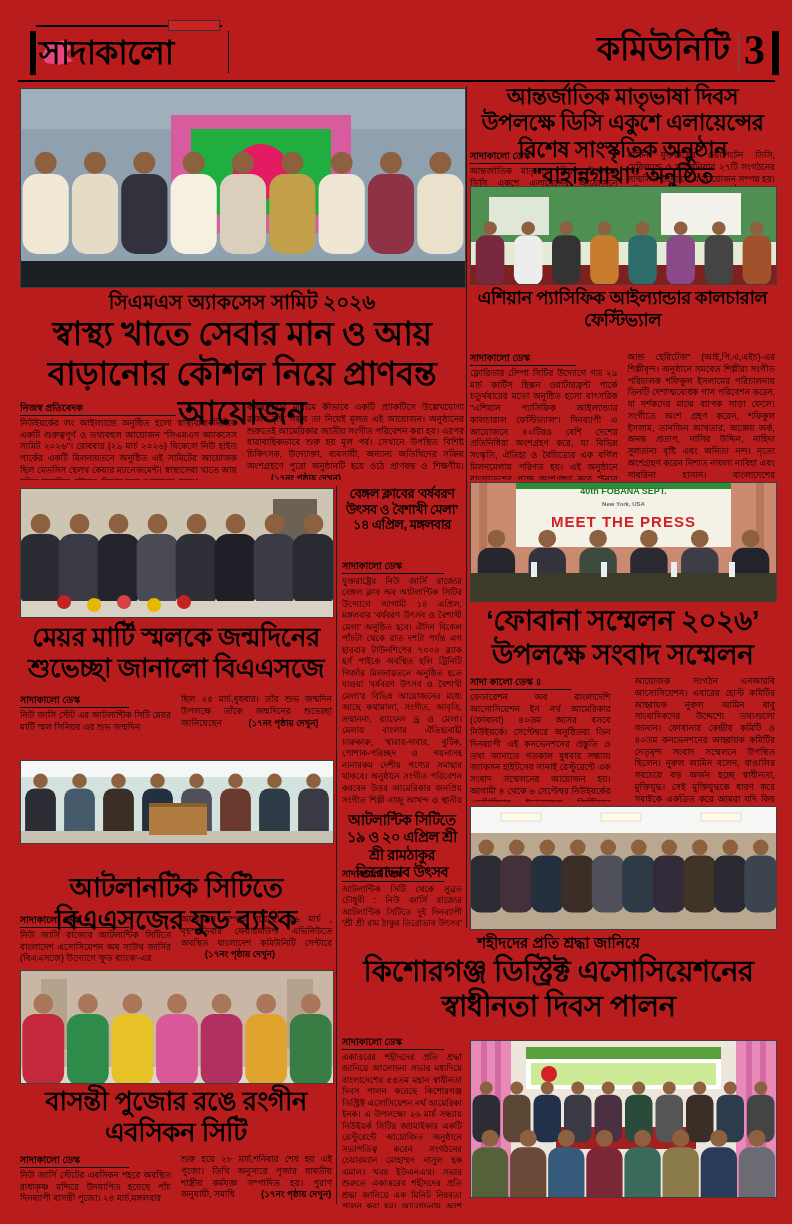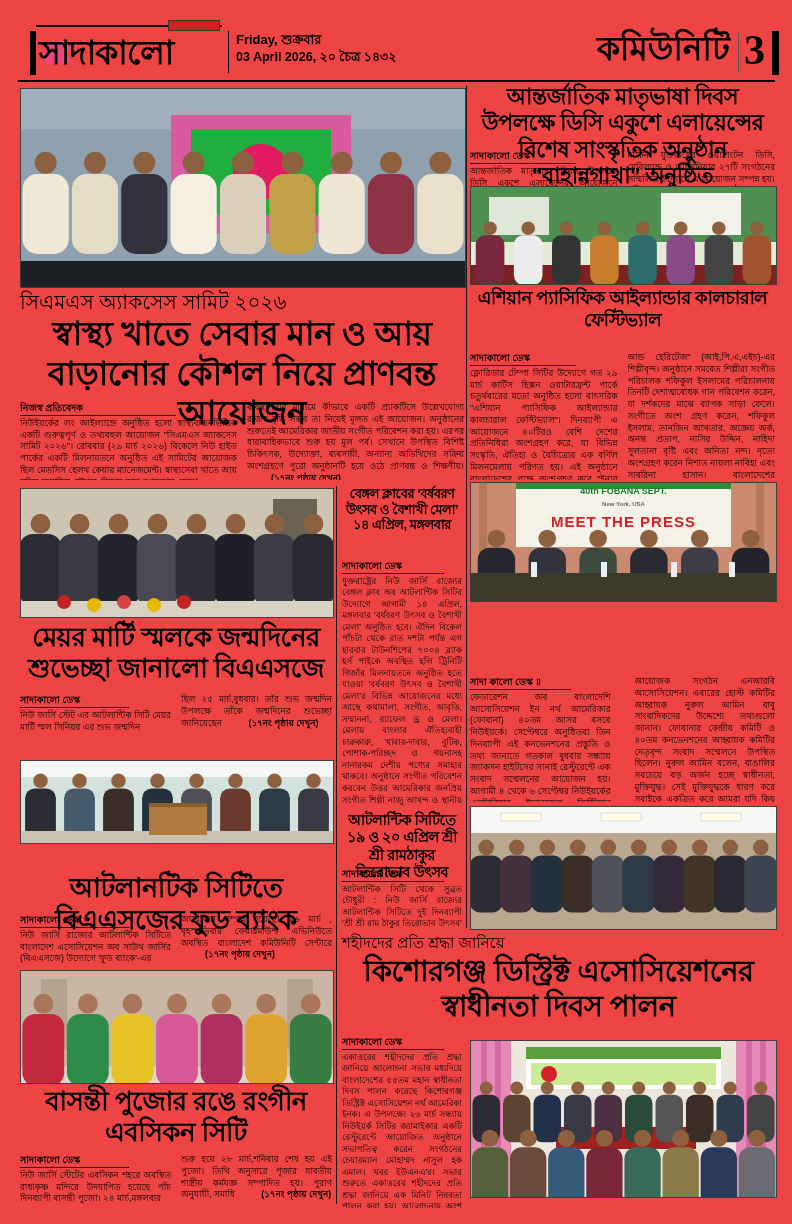--- a/index.html
+++ b/index.html
@@ -1,37 +1,37 @@
 <!DOCTYPE html>
 <html><head>
 <meta charset="utf-8">
 <style>
   html,body{margin:0;padding:0;background:#e9e9e9;}
-  .page{position:relative;width:792px;height:1224px;background:#ef4444;margin:0 auto;
+  .page{position:relative;width:792px;height:1224px;background:#b91c1c;margin:0 auto;
         font-family:"Liberation Sans","DejaVu Sans",sans-serif;color:#000;overflow:hidden;}
   
   .logo-box{position:absolute;left:30px;top:29px;width:194px;height:47px;display:flex;align-items:center;}
   .logo-bar{width:6px;height:44px;background:#000;margin-right:3px;}
   .logo-map{position:absolute;left:10px;top:6px;width:44px;height:32px;z-index:0;}
   .logo-text{position:relative;z-index:1;font-size:33px;font-weight:900;letter-spacing:-1px;line-height:1;}
   .mast-topline{position:absolute;left:36px;top:25px;width:186px;height:2px;background:#000;}
   .mast-redbox{position:absolute;left:168px;top:20px;width:50px;height:9px;background:#cc2222;border:1px solid #333;}
   .date-sep{position:absolute;left:228px;top:31px;width:1px;height:42px;background:#000;}
   .date-block{position:absolute;left:236px;top:31px;line-height:1.35;}
   .date-weekday{font-size:13px;font-weight:700;}
   .date-full{font-size:12.5px;font-weight:700;}
   .section-title{position:absolute;left:540px;top:31px;width:190px;font-size:33px;font-weight:900;text-align:right;line-height:1.1;}
   .pagenum-sep{position:absolute;left:738px;top:33px;width:1px;height:40px;background:#555;}
   .page-number{position:absolute;left:744px;top:26px;font-family:"Liberation Serif","DejaVu Serif",serif;font-size:42px;font-weight:700;}
   .pagenum-bar{position:absolute;left:772px;top:31px;width:7px;height:44px;background:#000;}
   .header-rule{position:absolute;left:18px;top:80px;width:757px;height:2px;background:#000;}
   
   .vrule{position:absolute;width:1px;background:#1a1a1a;}
   
-  .kicker{position:absolute;font-weight:400;text-align:left;line-height:1.2;}
+  .kicker{position:absolute;font-weight:700;text-align:center;line-height:1.2;}
   .hl{position:absolute;font-weight:800;text-align:center;line-height:1.2;margin:0;letter-spacing:-0.5px;}
   .body2{position:absolute;display:flex;gap:10px;overflow:hidden;}
   .bcol{flex:1;font-size:8.8px;line-height:1.34;text-align:justify;overflow:hidden;}
   .bcol1{position:absolute;font-size:8.6px;line-height:1.34;text-align:justify;overflow:hidden;}
   .byline{display:block;font-weight:700;font-size:9.5px;border-bottom:1px solid #000;margin-bottom:2px;width:72%;white-space:nowrap;overflow:hidden;}
   .cont{font-weight:700;margin-left:24px;}
   
   .photo{position:absolute;border:1px solid #3f3f3f;overflow:hidden;background:#cfcfcf;}
   .photo svg{position:absolute;inset:0;width:100%;height:100%;display:block;}
   .ov{position:absolute;font-weight:800;white-space:nowrap;z-index:3;}
@@ -46,24 +46,20 @@
   <div class="mast-topline"></div>
   <div class="mast-redbox"></div>
   <div class="logo-box">
     <div class="logo-bar"></div>
     <svg class="logo-map" viewBox="0 0 44 32">
       <polygon points="2,22 8,8 26,5 31,13 25,19 33,26 18,30 6,28" fill="#e8467c"></polygon>
     </svg>
     <div class="logo-text">সাদাকালো</div>
   </div>
   <div class="date-sep"></div>
-  <div class="date-block">
-    <div class="date-weekday">Friday, শুক্রবার</div>
-    <div class="date-full">03 April 2026, ২০ চৈত্র ১৪৩২</div>
-  </div>
   <div class="section-title">কমিউনিটি</div>
   <div class="pagenum-sep"></div>
   <div class="page-number">3</div>
   <div class="pagenum-bar"></div>
   <div class="header-rule"></div>
 
   <div class="vrule" style="left:466px;top:86px;height:842px;"></div>
   <div class="vrule" style="left:336px;top:486px;height:718px;"></div>
 
   <div class="photo" style="left:20px;top:88px;width:444px;height:198px;">
@@ -181,20 +177,21 @@
     <div class="ov" style="top:3px;left:50%;transform:translateX(-50%);font-size:9px;color:#1c7a2e;">40th FOBANA SEPT.</div>
     <div class="ov" style="top:18px;left:50%;transform:translateX(-50%);font-size:6px;color:#666;">New York, USA</div>
     <div class="ov" style="top:30px;left:50%;transform:translateX(-50%);font-size:15px;letter-spacing:1px;color:#d42027;">MEET THE PRESS</div>
     <div class="frontdiv" style="left:0;bottom:0;width:100%;height:28px;background:#3c3a28;"></div>
     <div class="frontdiv" style="left:60px;bottom:24px;width:6px;height:15px;background:#e8eef2;"></div>
     <div class="frontdiv" style="left:130px;bottom:24px;width:6px;height:15px;background:#e8eef2;"></div>
     <div class="frontdiv" style="left:200px;bottom:24px;width:6px;height:15px;background:#e8eef2;"></div>
     <div class="frontdiv" style="left:258px;bottom:24px;width:6px;height:15px;background:#e8eef2;"></div>
   </div>
 
+  <h2 class="hl" style="left:470px;top:604px;width:305px;font-size:28px;">‘ফোবানা সম্মেলন ২০২৬’ উপলক্ষে সংবাদ সম্মেলন</h2>
   <div class="body2" style="left:470px;top:676px;width:305px;height:126px;gap:24px;">
     <div class="bcol">
       <span class="byline">সাদা কালো ডেস্ক ॥</span>
       <span>ফেডারেশন অব বাংলাদেশি আসোসিয়েশন ইন নর্থ আমেরিকার (ফোবানা) ৪০তম আসর বসবে নিউইয়র্কে। সেপ্টেম্বরে অনুষ্ঠিতব্য তিন দিনব্যাপী এই কনভেনশনের প্রস্তুতি ও তথ্য জানাতে গতকাল বুধবার সন্ধ্যায় জ্যাকসন হাইটসের সানাই রেস্টুরেন্টে এক সংবাদ সম্মেলনের আয়োজন হয়। আগামী ৪ থেকে ৬ সেপ্টেম্বর নিউইয়র্কের এস্টোরিয়ার ইভানজেল ক্রিস্টিয়ান সেন্টারে আয়োজিত হবে তিন দিনব্যাপী বর্ণাঢ্য কনভেনশন। এবারের</span>
     </div>
     <div class="bcol">
       <span>আয়োজক সংগঠন এনআরবি আসোসিয়েশন। এবারের হোস্ট কমিটির আহ্বায়ক নুরুল আমিন বাবু সাংবাদিকদের উদ্দেশ্যে তথ্যগুলো জানান। ফোবানার কেন্দ্রীয় কমিটি ও ৪০তম কনভেনশনের আহ্বায়ক কমিটির নেতৃবৃন্দ সংবাদ সম্মেলনে উপস্থিত ছিলেন। নুরুল আমিন বলেন, বাঙালির সবচেয়ে বড় অর্জন হচ্ছে স্বাধীনতা, মুক্তিযুদ্ধ। সেই মুক্তিযুদ্ধকে ধারণ করে সবাইকে একত্রিত করে আমরা যদি কিছু করতে পারি তাহলে আমাদের</span>
       <strong class="cont">(৩৬নং পৃষ্ঠায় দেখুন)</strong>
     </div>
   </div>

